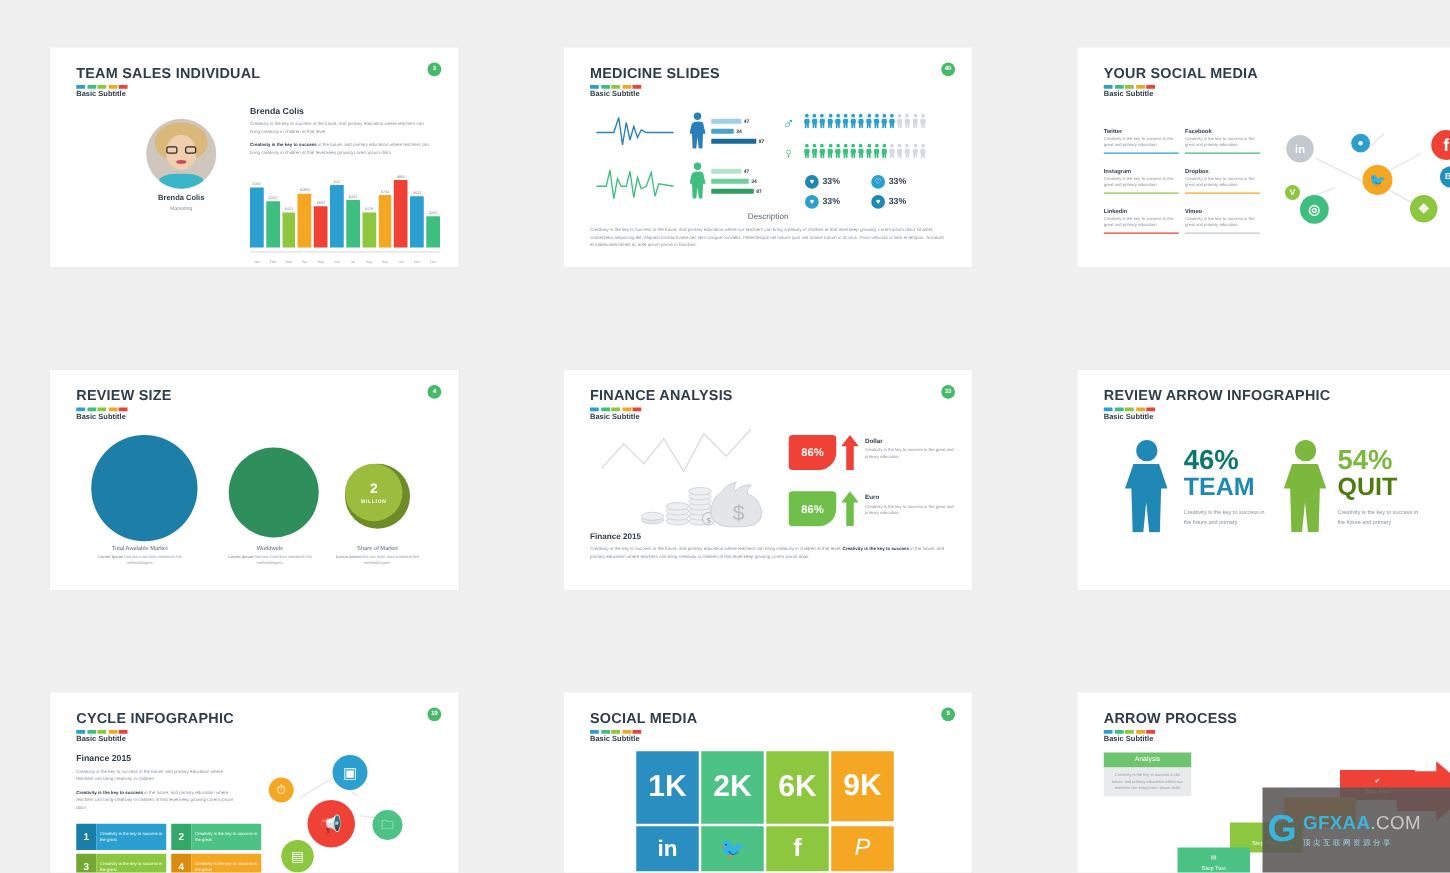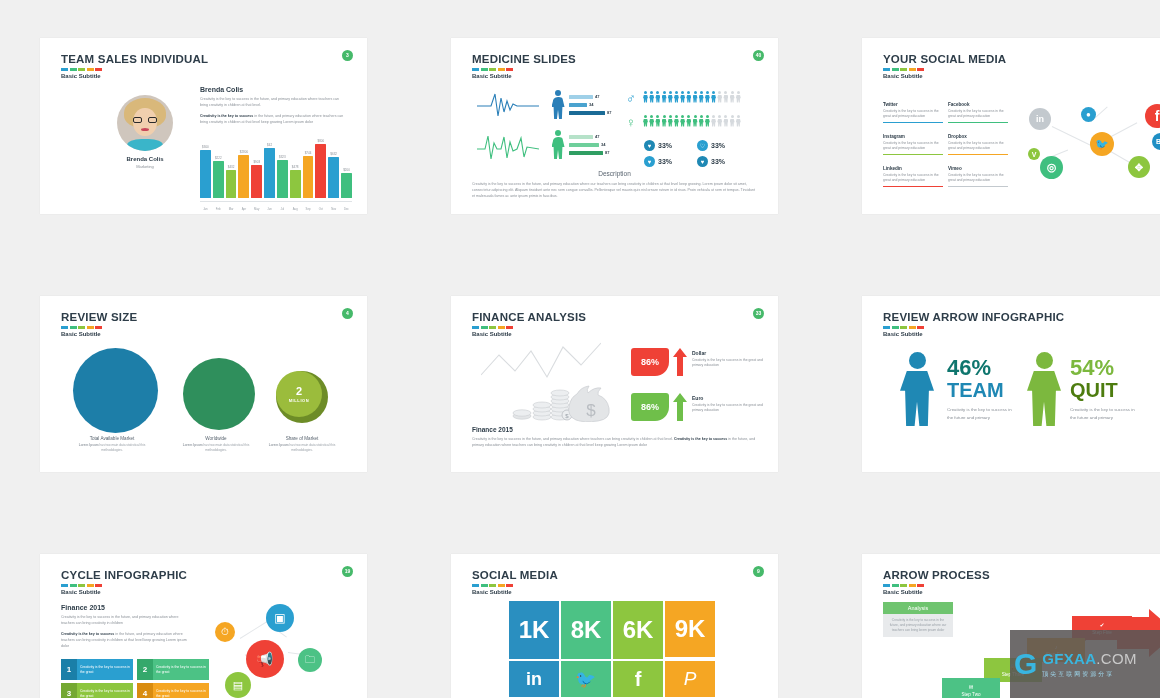--- a/index.html
+++ b/index.html
@@ -695,21 +695,21 @@
       <i style="background:#2a9fd0"></i>
         <i style="background:#3fbf7f"></i>
         <i style="background:#8dc63f"></i>
         <i style="background:#f5a623"></i>
         <i style="background:#ef4136"></i>
     </div>
     <div class="s-sub">Basic Subtitle</div>
     <div class="badge">9</div>
 
     <div class="sq num" style="left:58px;top:47px;width:50px;height:58px;background:#2a8fc0">1K</div>
-    <div class="sq num" style="left:110px;top:47px;width:50px;height:58px;background:#4cc285">8K</div>
+    <div class="sq num" style="left:110px;top:47px;width:50px;height:58px;background:#4cc285">2K</div>
     <div class="sq num" style="left:162px;top:47px;width:50px;height:58px;background:#8dc63f">6K</div>
     <div class="sq num" style="left:214px;top:47px;width:50px;height:56px;background:#f5a623">9K</div>
 
     <div class="sq" style="left:58px;top:107px;width:50px;height:36px;background:#2a8fc0;font-size:18px;font-weight:bold">in</div>
     <div class="sq" style="left:110px;top:107px;width:50px;height:36px;background:#4cc285;font-size:17px">🐦</div>
     <div class="sq" style="left:162px;top:107px;width:50px;height:36px;background:#8dc63f;font-size:20px;font-weight:bold">f</div>
     <div class="sq" style="left:214px;top:107px;width:50px;height:36px;background:#f5a623;font-size:19px;font-style:italic">P</div>
 
     <div class="txt" style="position:absolute;left:21px;right:21px;top:150px">
       <span class="hd">Creativity is the key to success</span><span> in the future, and primary education where our teachers can bring creativity in children at that level keep growing pellentesque Aliquam tincidunt ante nec sem congue convallis pellentesque vel mauris quis nisl ornare rutrum in id risus. Lorem ipsum dolor sit amet, consectetur adipiscing elit, aliquam tincidunt ante nec sem congue convallis.</span>

